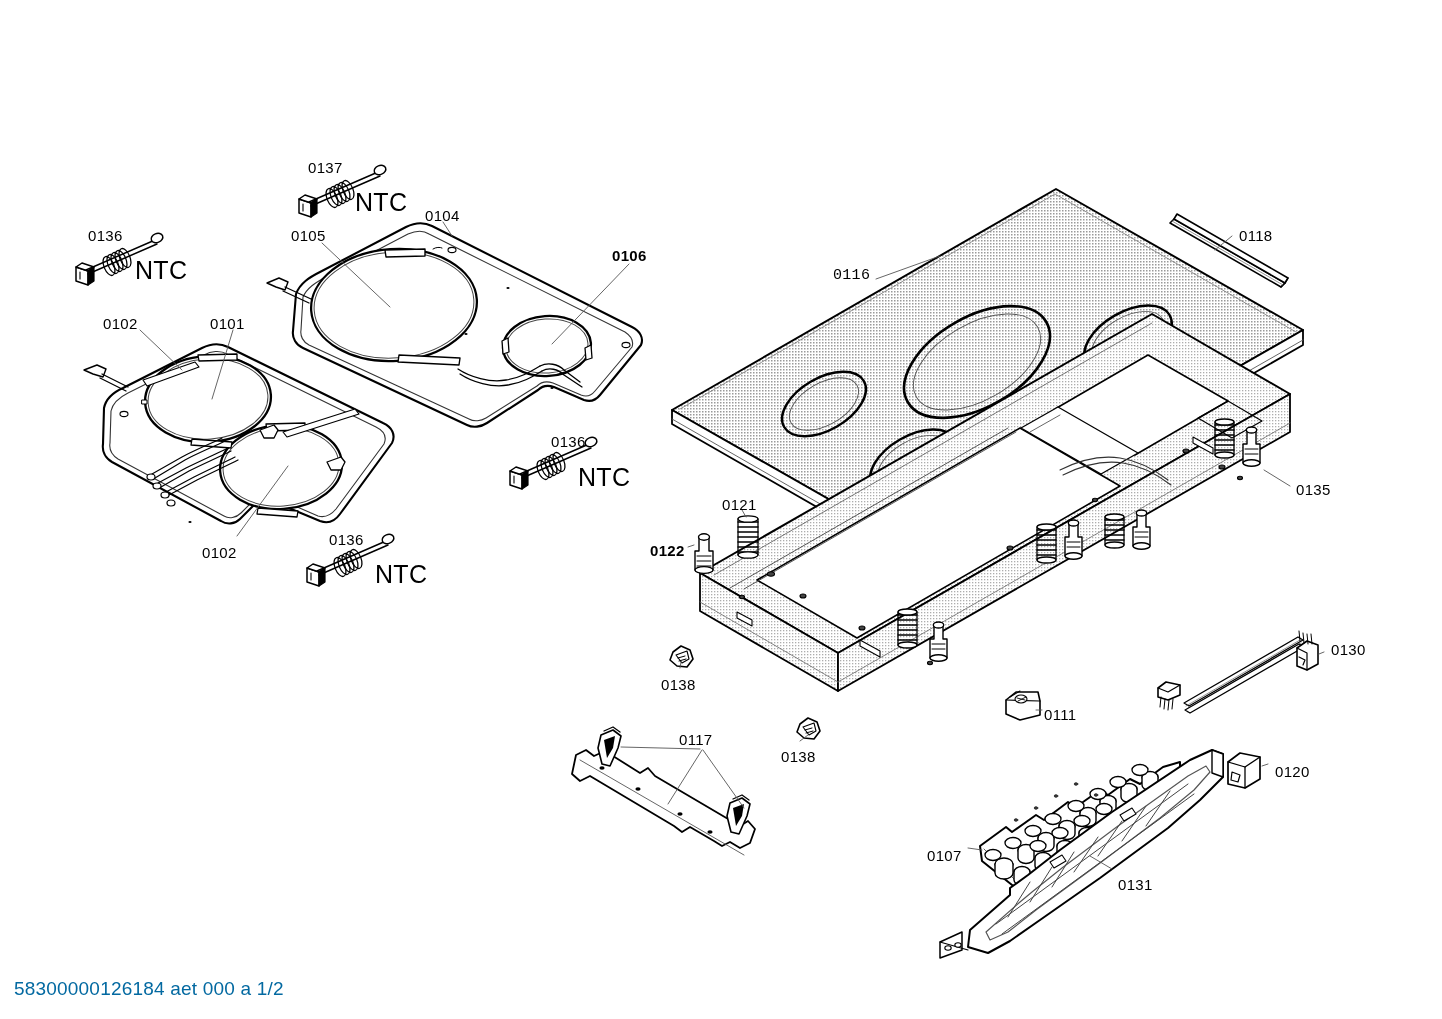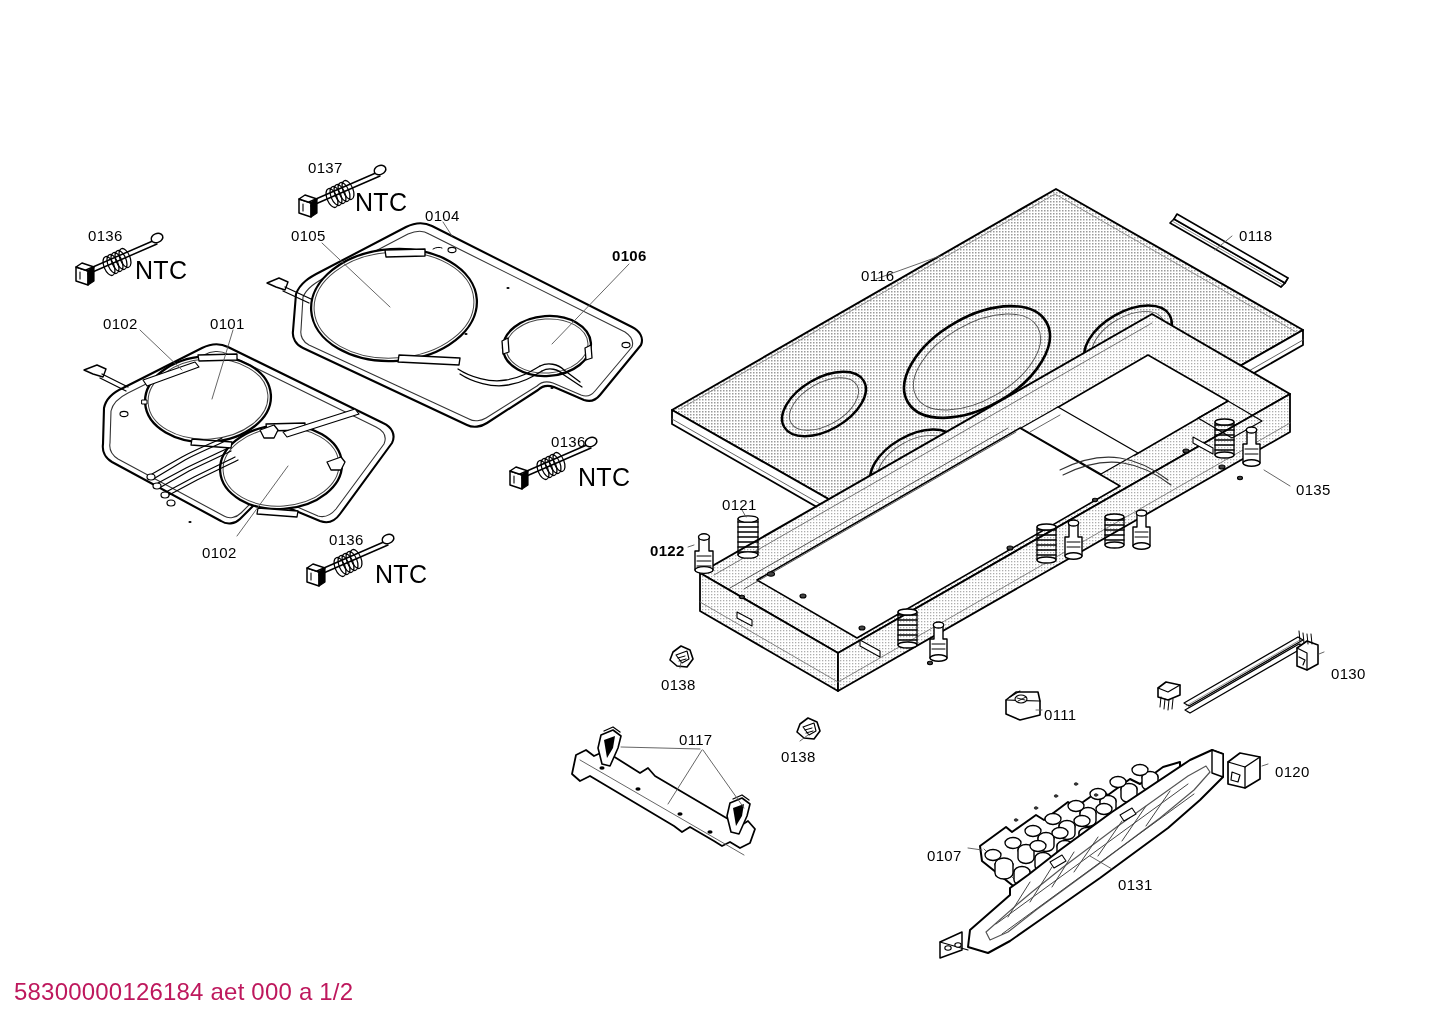--- a/index.html
+++ b/index.html
@@ -43,23 +43,23 @@
     letter-spacing: 0.3px;
     color: #000;
     white-space: nowrap;
     line-height: 1;
   }
   #footer-code {
     position: absolute;
     left: 14px;
     top: 978px;
     font-family: "Liberation Sans", sans-serif;
-    font-size: 24px;
+    font-size: 19px;
     letter-spacing: 0.2px;
-    color: #be185d;
+    color: #0369a1;
     white-space: nowrap;
   }
 </style>
 </head>
 <body>
 
 <div id="page">
 
   <svg id="diagram-svg" viewBox="0 0 1442 1019">
     <defs>
@@ -671,30 +671,30 @@
   <div class="callout" style="left:88px;  top:228px;">0136</div>
   <div class="callout" style="left:308px; top:160px;">0137</div>
   <div class="callout" style="left:425px; top:208px;">0104</div>
   <div class="callout" style="left:283px; top:228px;margin-left:8px;">0105</div>
   <div class="callout" style="left:612px; top:248px;font-weight:bold;">0106</div>
   <div class="callout" style="left:103px; top:316px;">0102</div>
   <div class="callout" style="left:210px; top:316px;">0101</div>
   <div class="callout" style="left:202px; top:545px;">0102</div>
   <div class="callout" style="left:551px; top:434px;">0136</div>
   <div class="callout" style="left:329px; top:532px;">0136</div>
-  <div class="callout" style="left:861px; top:268px;">0116</div>
+  <div class="callout" style="left:833px; top:268px;font-family:Liberation Mono, monospace;">0116</div>
   <div class="callout" style="left:1239px;top:228px;">0118</div>
   <div class="callout" style="left:1296px;top:482px;">0135</div>
   <div class="callout" style="left:722px; top:497px;text-align:center;">0121</div>
   <div class="callout" style="left:650px; top:543px;font-weight:bold;">0122</div>
   <div class="callout" style="left:661px; top:677px;">0138</div>
   <div class="callout" style="left:679px; top:732px;">0117</div>
   <div class="callout" style="left:781px; top:749px;">0138</div>
   <div class="callout" style="left:1044px;top:707px;">0111</div>
-  <div class="callout" style="left:1331px;top:666px;">0130</div>
+  <div class="callout" style="left:1331px;top:642px;">0130</div>
   <div class="callout" style="left:1275px;top:764px;">0120</div>
   <div class="callout" style="left:927px; top:848px;">0107</div>
   <div class="callout" style="left:1118px;top:877px;">0131</div>
 
   <div class="ntc-label" style="left:135px; top:258px;">NTC</div>
   <div class="ntc-label" style="left:355px; top:190px;">NTC</div>
   <div class="ntc-label" style="left:578px; top:465px;">NTC</div>
   <div class="ntc-label" style="left:375px; top:562px;">NTC</div>
 
   <div id="footer-code">58300000126184 aet 000 a 1/2</div>

